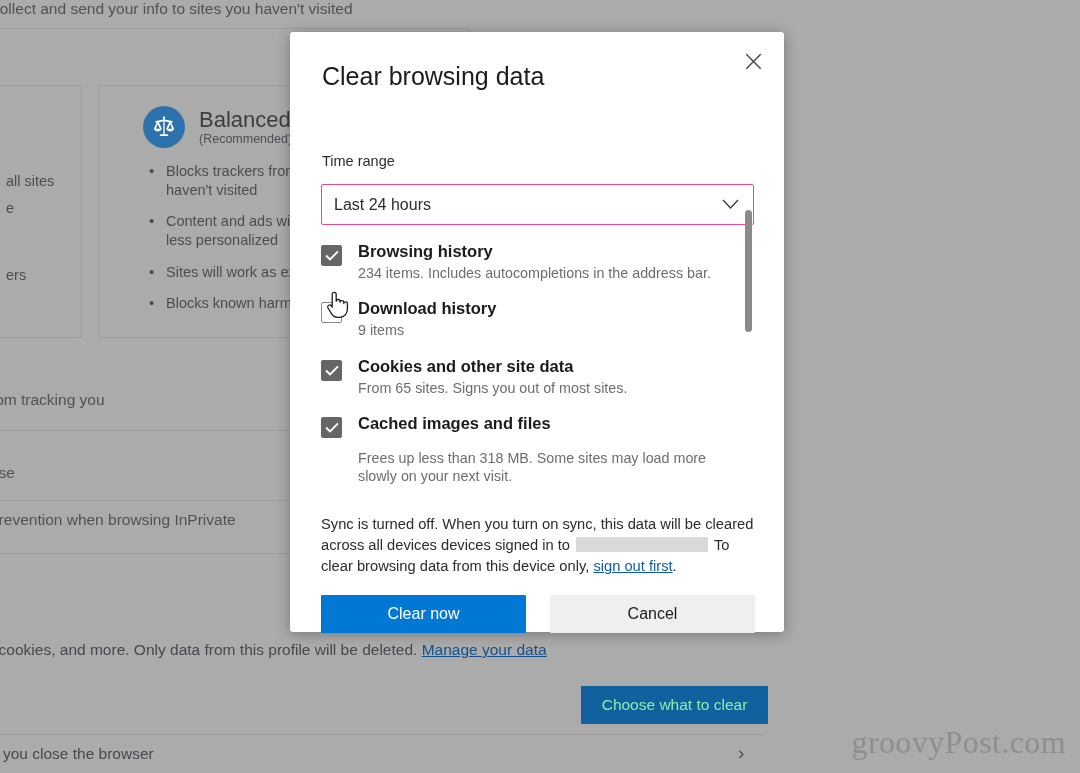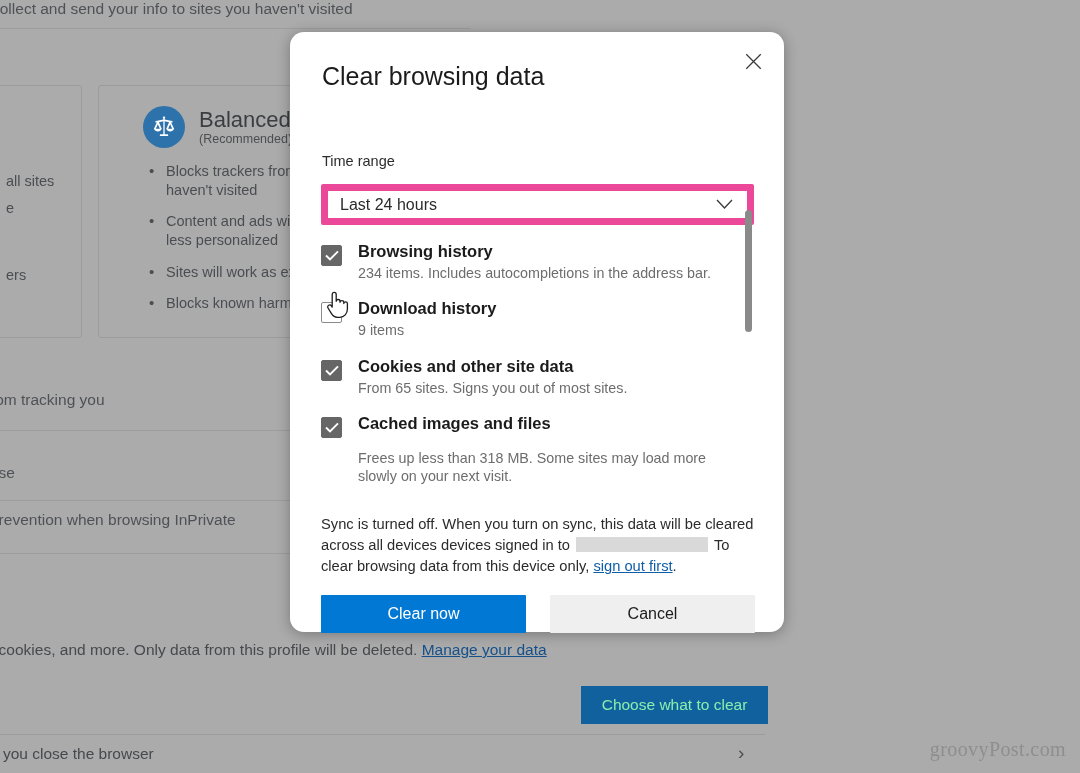--- a/index.html
+++ b/index.html
@@ -157,36 +157,36 @@
     top: 742px;
     font-size: 19px;
     color: #4b4e52;
   }
 
   .watermark {
     position: absolute;
     right: 14px;
     bottom: 12px;
     font-family: "Liberation Serif", serif;
-    font-size: 20px;
+    font-size: 32px;
     color: #8e8e8e;
     letter-spacing: .4px;
     user-select: none;
     text-align: right;
   }
 
   
   .dialog {
     position: absolute;
     left: 290px;
     top: 32px;
     width: 494px;
     height: 600px;
     background: #ffffff;
-    border-radius: 14px;
+    border-radius: 3px;
     box-shadow: 0 2px 14px rgba(0,0,0,0.30);
     box-sizing: border-box;
   }
 
   .dlg-close {
     position: absolute;
     right: 9px;
     top: 9px;
     width: 44px;
     height: 40px;
@@ -216,21 +216,21 @@
     font-size: 14.5px;
     color: #2c2c2c;
   }
 
   .dlg-select {
     position: absolute;
     left: 31px;
     top: 152px;
     width: 433px;
     height: 41px;
-    border: 7px solid #ec4899;
+    border: 1px solid #ec4899;
     border-radius: 2px;
     background: #fff;
     box-sizing: border-box;
     display: flex;
     align-items: center;
     cursor: pointer;
   }
   .dlg-select-value {
     font-size: 16px;
     color: #2b2b2b;

